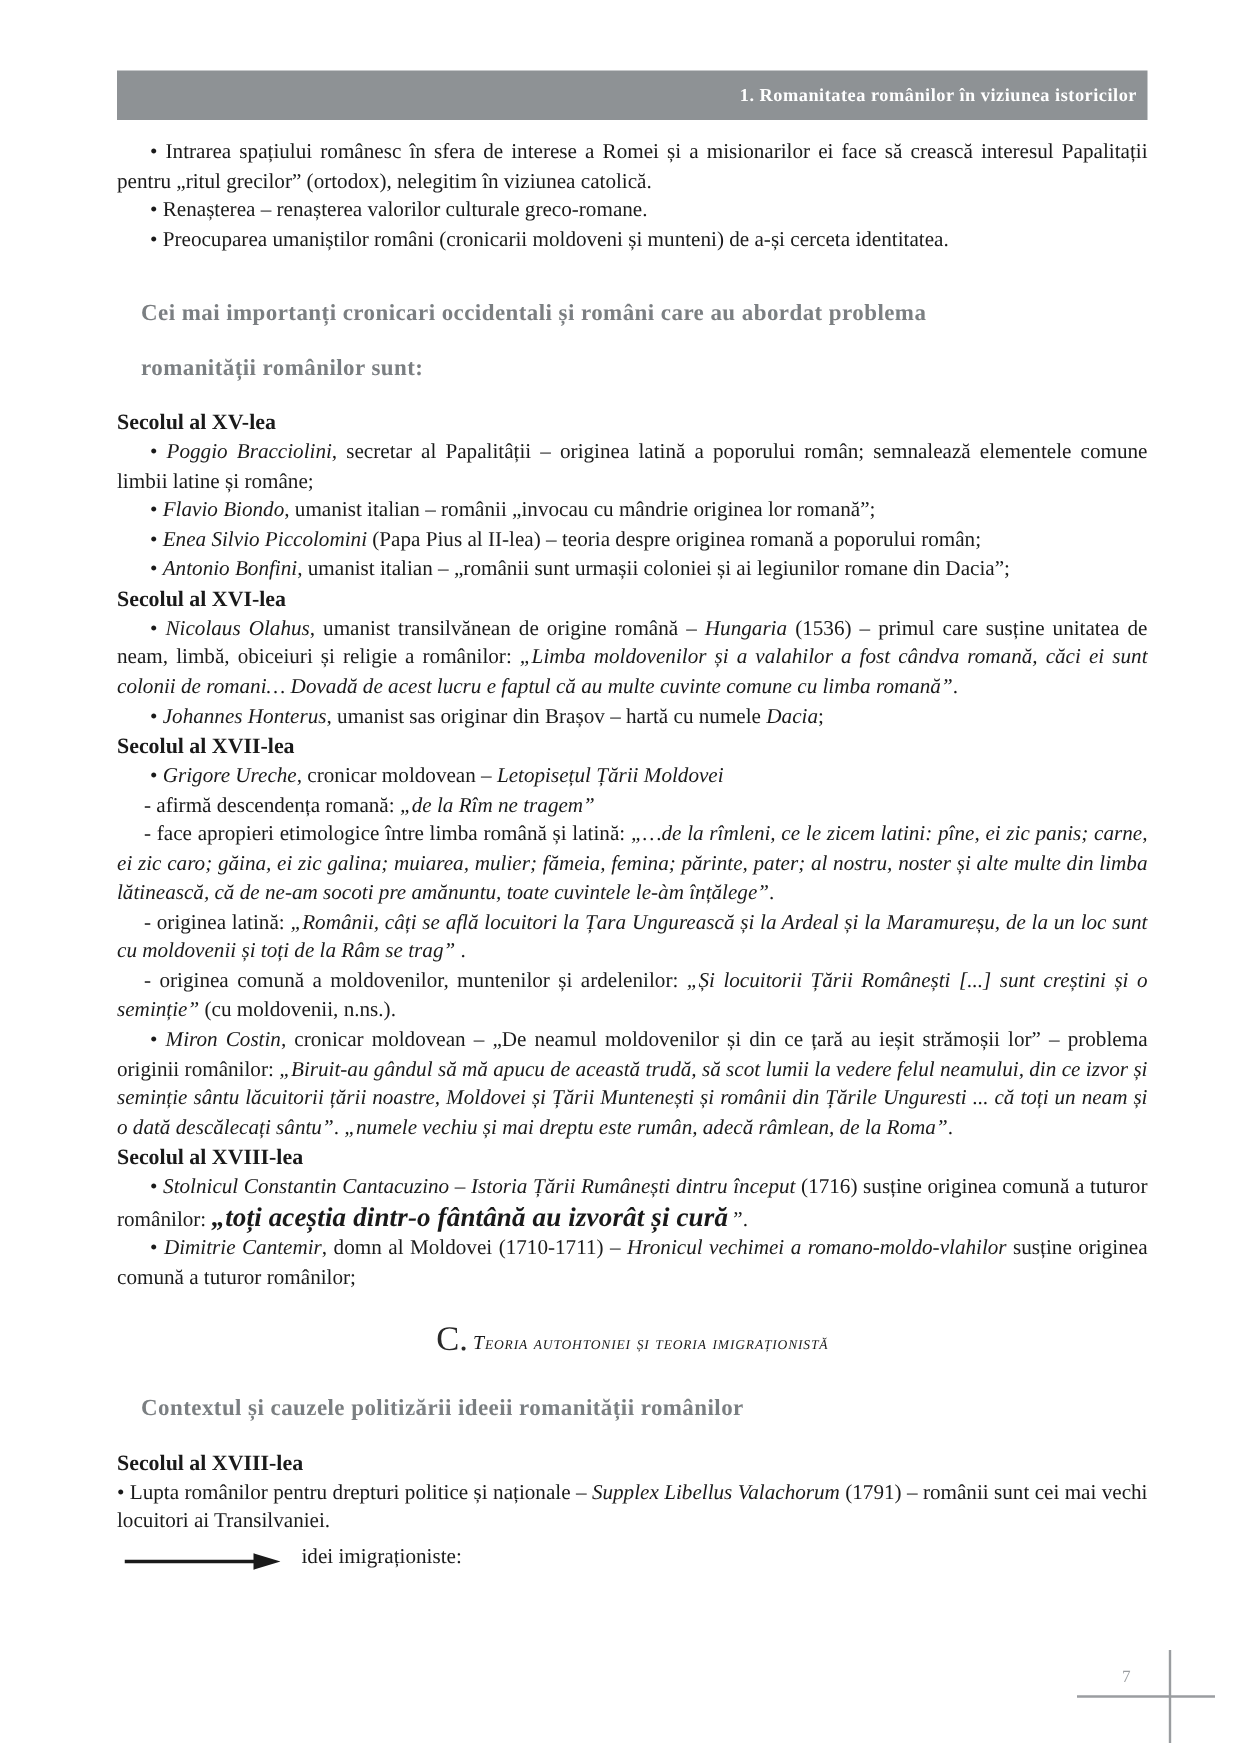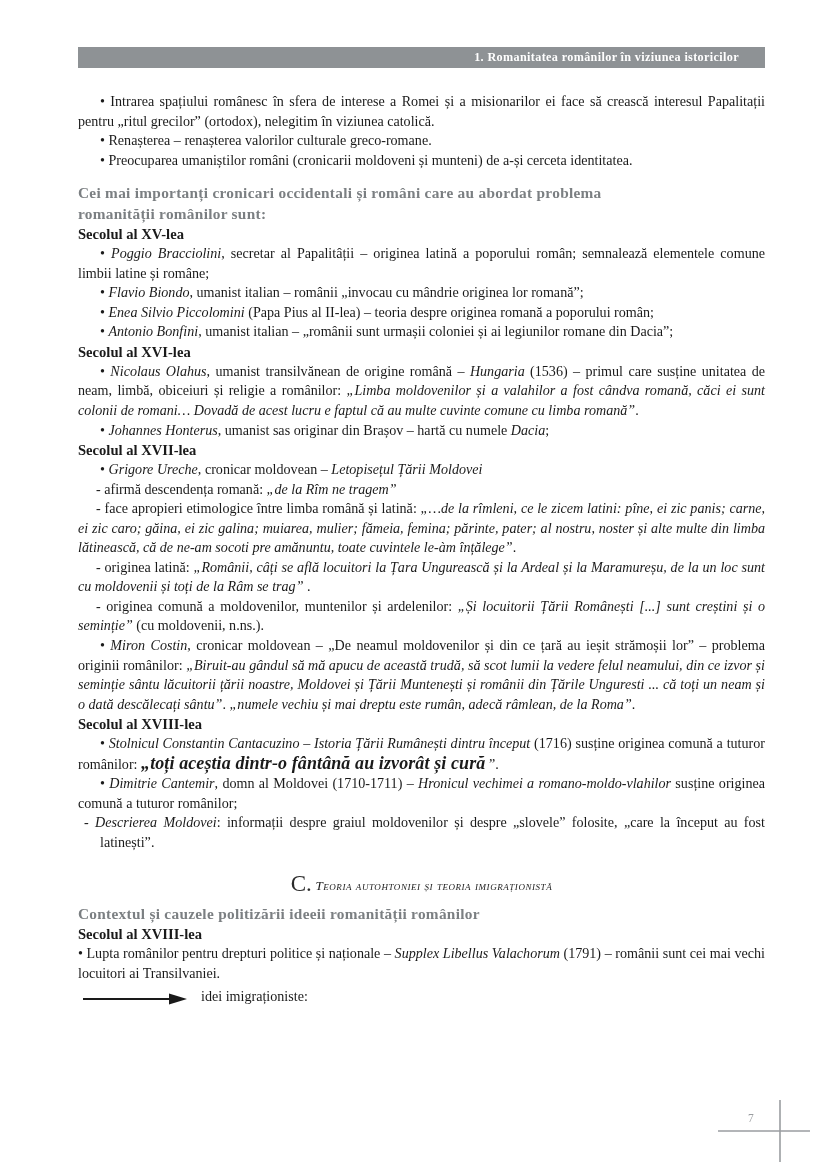--- a/index.html
+++ b/index.html
@@ -21,27 +21,27 @@
     left: 0; top: 0;
     width: 828px; height: 1171px;
   }
 
   
   .header-bar {
     position: absolute;
     left: 78px;
     top: 47px;
     width: 687px;
-    height: 21px;
+    height: 33px;
     background: #8e9295;
     display: flex;
     align-items: center;
     justify-content: flex-end;
     box-sizing: border-box;
-    padding-right: 26px;
+    padding-right: 7px;
   }
   .header-bar .htext {
     color: #ffffff;
     font-size: 12.2px;
     font-weight: bold;
     letter-spacing: 0.35px;
     font-family: "Liberation Serif", "DejaVu Serif", serif;
     white-space: nowrap;
   }
 
@@ -76,21 +76,21 @@
     text-indent: 0;
     text-align: left;
   }
 
   .gray-head {
     color: #7b7f82;
     font-weight: bold;
     font-size: 15.3px;
     line-height: 20.5px;
     letter-spacing: 0.3px;
-    margin: 0;
+    margin: 16px;
     text-indent: 0;
     text-align: left;
   }
 
   .spacer-sm { height: 7px; }
   .spacer-md { height: 13px; }
 
   
   .quote-strong {
     font-weight: bold;
@@ -212,21 +212,20 @@
     <p class="ind2"><span>- originea comună a moldovenilor, muntenilor și ardelenilor: </span><i>„Și locuitorii Țării Românești [...] sunt creștini și o seminție”</i><span> (cu moldovenii, n.ns.).</span></p>
 
     <p class="ind">• <i>Miron Costin</i><span>, cronicar moldovean – „De neamul moldovenilor și din ce țară au ieșit strămoșii lor” – problema originii românilor: </span><i>„Biruit-au gândul să mă apucu de această trudă, să scot lumii la vedere felul neamului, din ce izvor și seminție sântu lăcuitorii țării noastre, Moldovei și Țării Muntenești și românii din Țările Unguresti ... că toți un neam și o dată descălecați sântu”</i><span>.  </span><i>„numele vechiu și mai dreptu este rumân, adecă râmlean, de la Roma”</i><span>.</span></p>
 
     <p class="sec-head">Secolul al XVIII-lea</p>
 
     <p class="ind">• <i>Stolnicul Constantin Cantacuzino – </i><i>Istoria Țării Rumânești dintru început</i><span> (1716) susține originea comună a tuturor românilor: </span><span class="quote-strong">„toți aceștia dintr-o fântână au izvorât și cură</span><span> ”.</span></p>
 
     <p class="ind">• <i>Dimitrie Cantemir</i><span>, domn al Moldovei (1710-1711) – </span><i>Hronicul vechimei a romano-moldo-vlahilor</i><span> susține originea comună a tuturor românilor;</span></p>
 
-    <p class="hang"><i>- Descrierea Moldovei</i><span>: informații despre graiul moldovenilor și despre „slovele” folosite, „care la început au fost latinești”.</span></p>
 
     <div class="spacer-md"></div>
     <div class="spacer-sm"></div>
 
     <p class="c-title"><span class="bigc">C.</span> <span class="smallcaps">Teoria autohtoniei și teoria imigraționistă</span></p>
 
     <div class="spacer-sm"></div>
 
     <p class="gray-head">Contextul și cauzele politizării ideeii romanității românilor</p>
     <p class="sec-head">Secolul al XVIII-lea</p>

